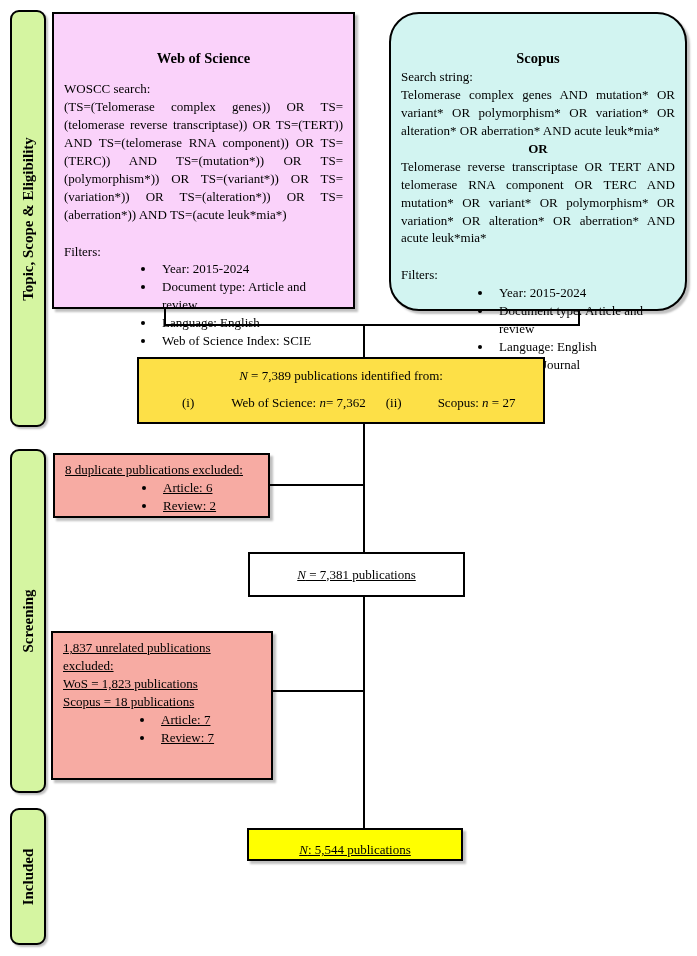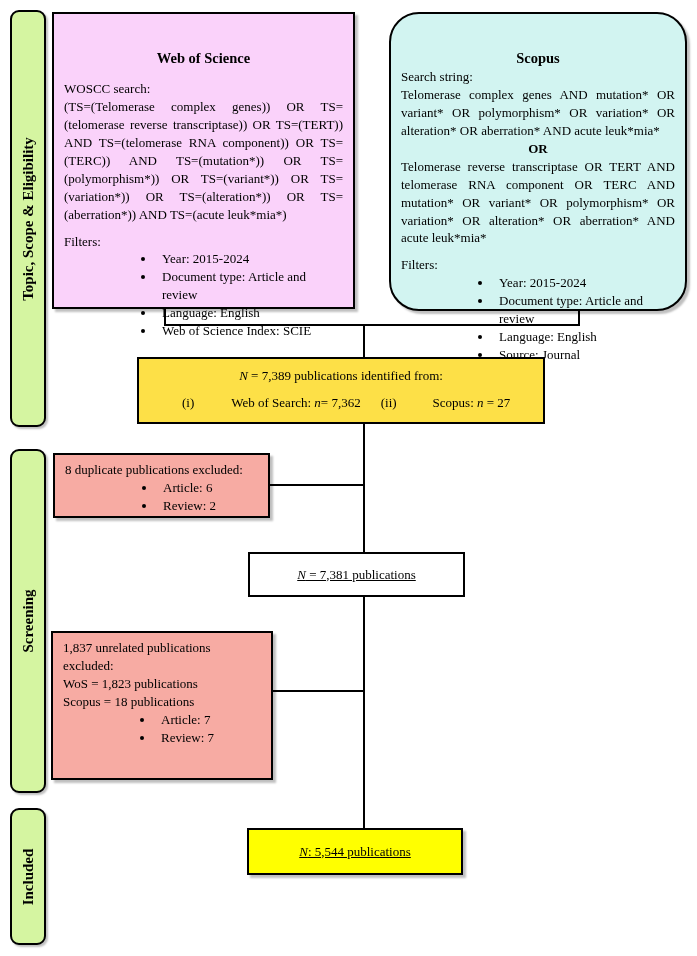--- a/index.html
+++ b/index.html
@@ -55,43 +55,43 @@
     text-align: center;
     font-weight: bold;
     font-size: 14.5px;
     margin-top: 29px;
   }
   .wos-box { left: 52px; top: 12px; width: 303px; height: 297px; background: var(--wos-fill); }
   .wos-box .box-title { margin-bottom: 12px; }
   .scopus-box { left: 389px; top: 12px; width: 298px; height: 299px; background: var(--scopus-fill); border-radius: 30px; }
   .justified { text-align: justify; }
   .centered-or { text-align: center; font-weight: bold; }
-  .filters-label { margin-top: 9px; }
+  .filters-label { margin-top: 19px; }
   ul.bullet-list { list-style: disc outside; margin: 0; padding-left: 58px; }
   ul.bullet-list li { padding-left: 6px; margin-left: 34px; }
 
   .identified-box {
     left: 137px; top: 357px; width: 408px; height: 67px;
     background: #fde047; padding: 8px 10px;
   }
   .identified-headline { text-align: center; }
   .src-row { margin-top: 9px; padding-left: 33px; }
   .src-index1 { margin-right: 37px; }
   .src-gap { margin-left: 20px; margin-right: 36px; }
 
-  .excl-box { background: var(--exclusion-fill); padding: 6px 10px; }
+  .excl-box { background: var(--exclusion-fill); padding: 6px 10px; text-decoration: underline; }
   .duplicates-box { left: 53px; top: 453px; width: 217px; height: 65px; }
   .unrelated-box { left: 51px; top: 631px; width: 222px; height: 149px; }
 
   .count-box {
     background: #ffffff;
     display: flex; align-items: center; justify-content: center; text-decoration: underline;
   }
   .screened-box { left: 248px; top: 552px; width: 217px; height: 45px; }
-  .included-box { left: 247px; top: 828px; width: 216px; height: 47px; background: var(--included-fill); }
+  .included-box { left: 247px; top: 828px; width: 216px; height: 33px; background: var(--included-fill); align-items: flex-end; }
 
   .connector { position: absolute; background: var(--line-color); }
   .c-v1 { left: 164px; top: 309px; width: 2px; height: 17px; }
   .c-v2 { left: 578px; top: 311px; width: 2px; height: 15px; }
   .c-h1 { left: 164px; top: 324px; width: 416px; height: 2px; }
   .c-v3 { left: 363px; top: 324px; width: 2px; height: 33px; }
   .c-v4 { left: 363px; top: 424px; width: 2px; height: 128px; }
   .c-h2 { left: 270px; top: 484px; width: 95px; height: 2px; }
   .c-v5 { left: 363px; top: 597px; width: 2px; height: 231px; }
   .c-h3 { left: 273px; top: 690px; width: 92px; height: 2px; }
@@ -145,21 +145,21 @@
   <div class="connector c-v2"></div>
   <div class="connector c-h1"></div>
   <div class="connector c-v3"></div>
   <div class="connector c-v4"></div>
   <div class="connector c-h2"></div>
   <div class="connector c-v5"></div>
   <div class="connector c-h3"></div>
 
   <div class="box identified-box">
     <div class="identified-headline"><span class="it">N</span><span> = 7,389 publications identified from:</span></div>
-    <div class="src-row"><span class="src-index1">(i)</span><span>Web of Search: </span><span class="it">n</span><span>= 7,362</span><span class="src-gap">(ii)</span><span>Scopus: </span><span class="it">n</span><span> = 27</span></div>
+    <div class="src-row"><span class="src-index1">(i)</span><span>Web of Science: </span><span class="it">n</span><span>= 7,362</span><span class="src-gap">(ii)</span><span>Scopus: </span><span class="it">n</span><span> = 27</span></div>
   </div>
 
   <div class="box excl-box duplicates-box shadowed">
     <div>8 duplicate publications excluded:</div>
     <ul class="bullet-list">
       <li>Article: 6</li>
       <li>Review: 2</li>
     </ul>
   </div>
 

